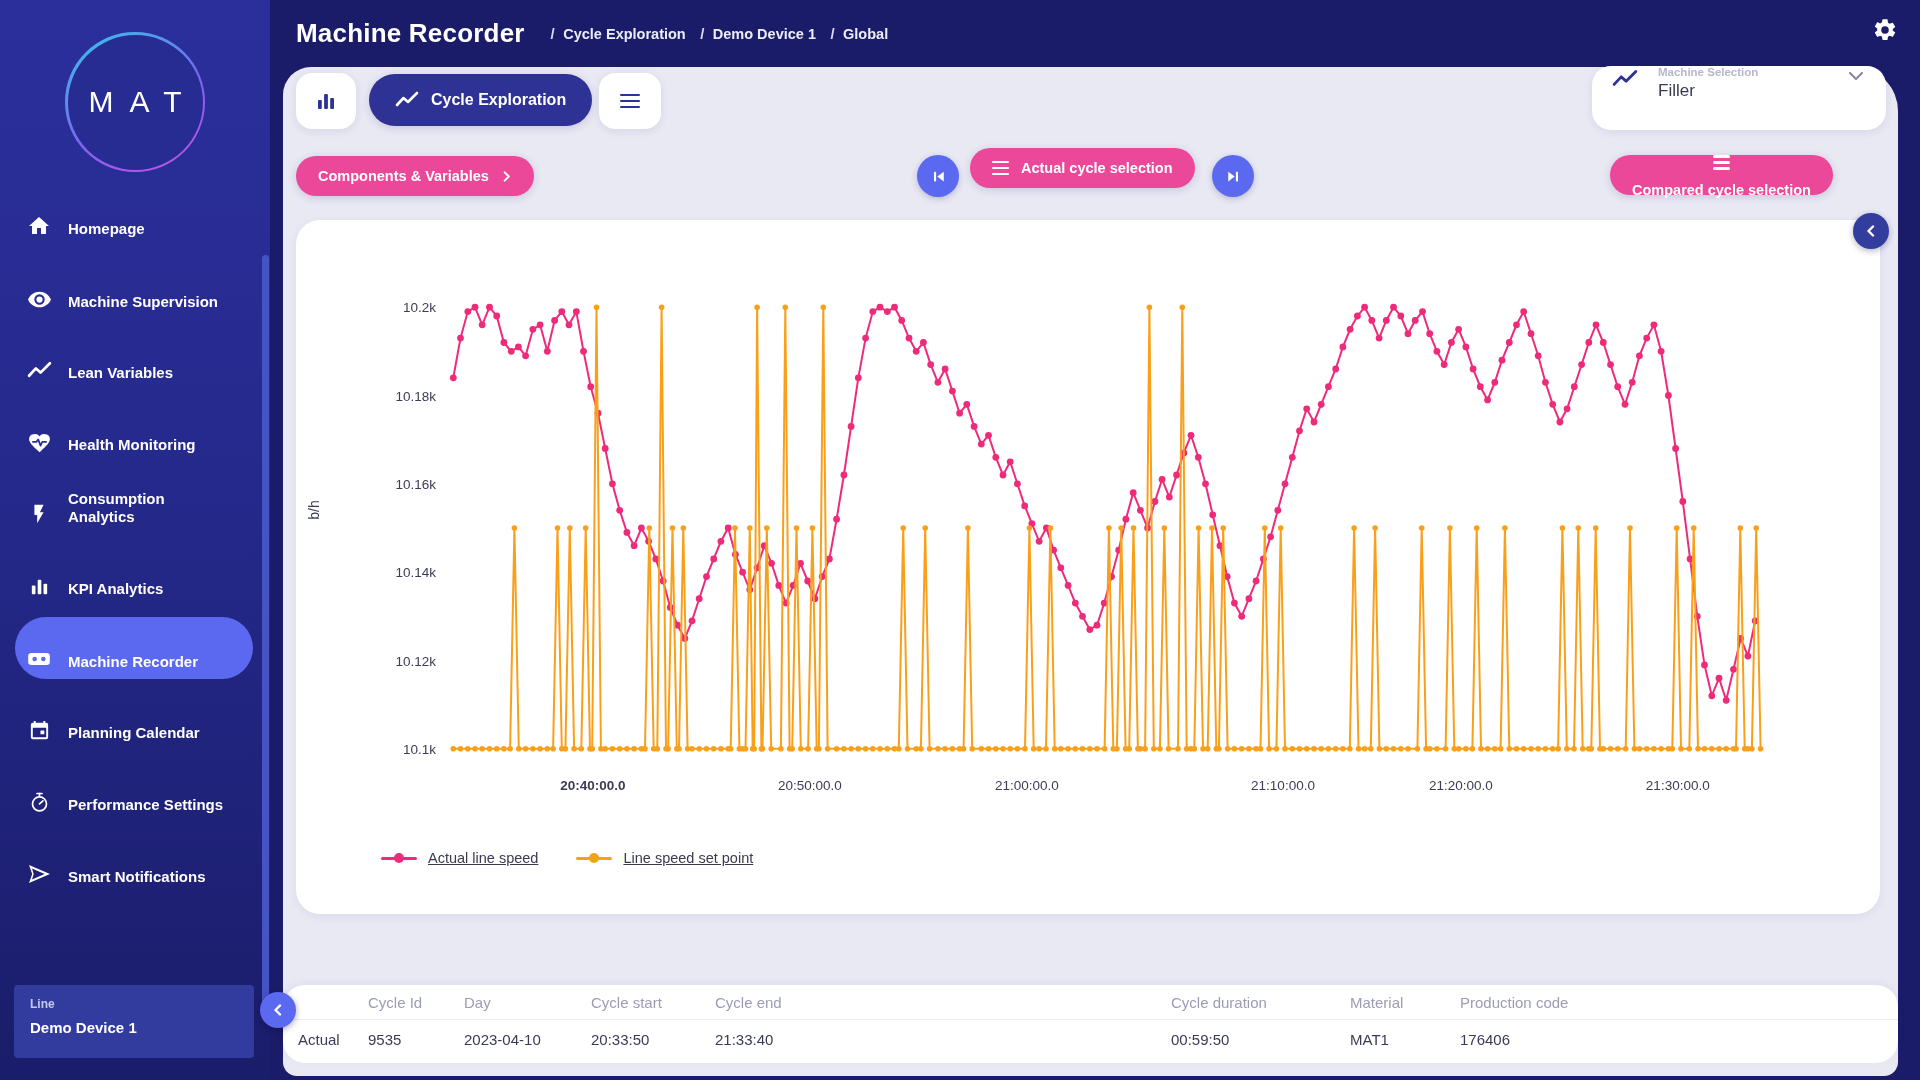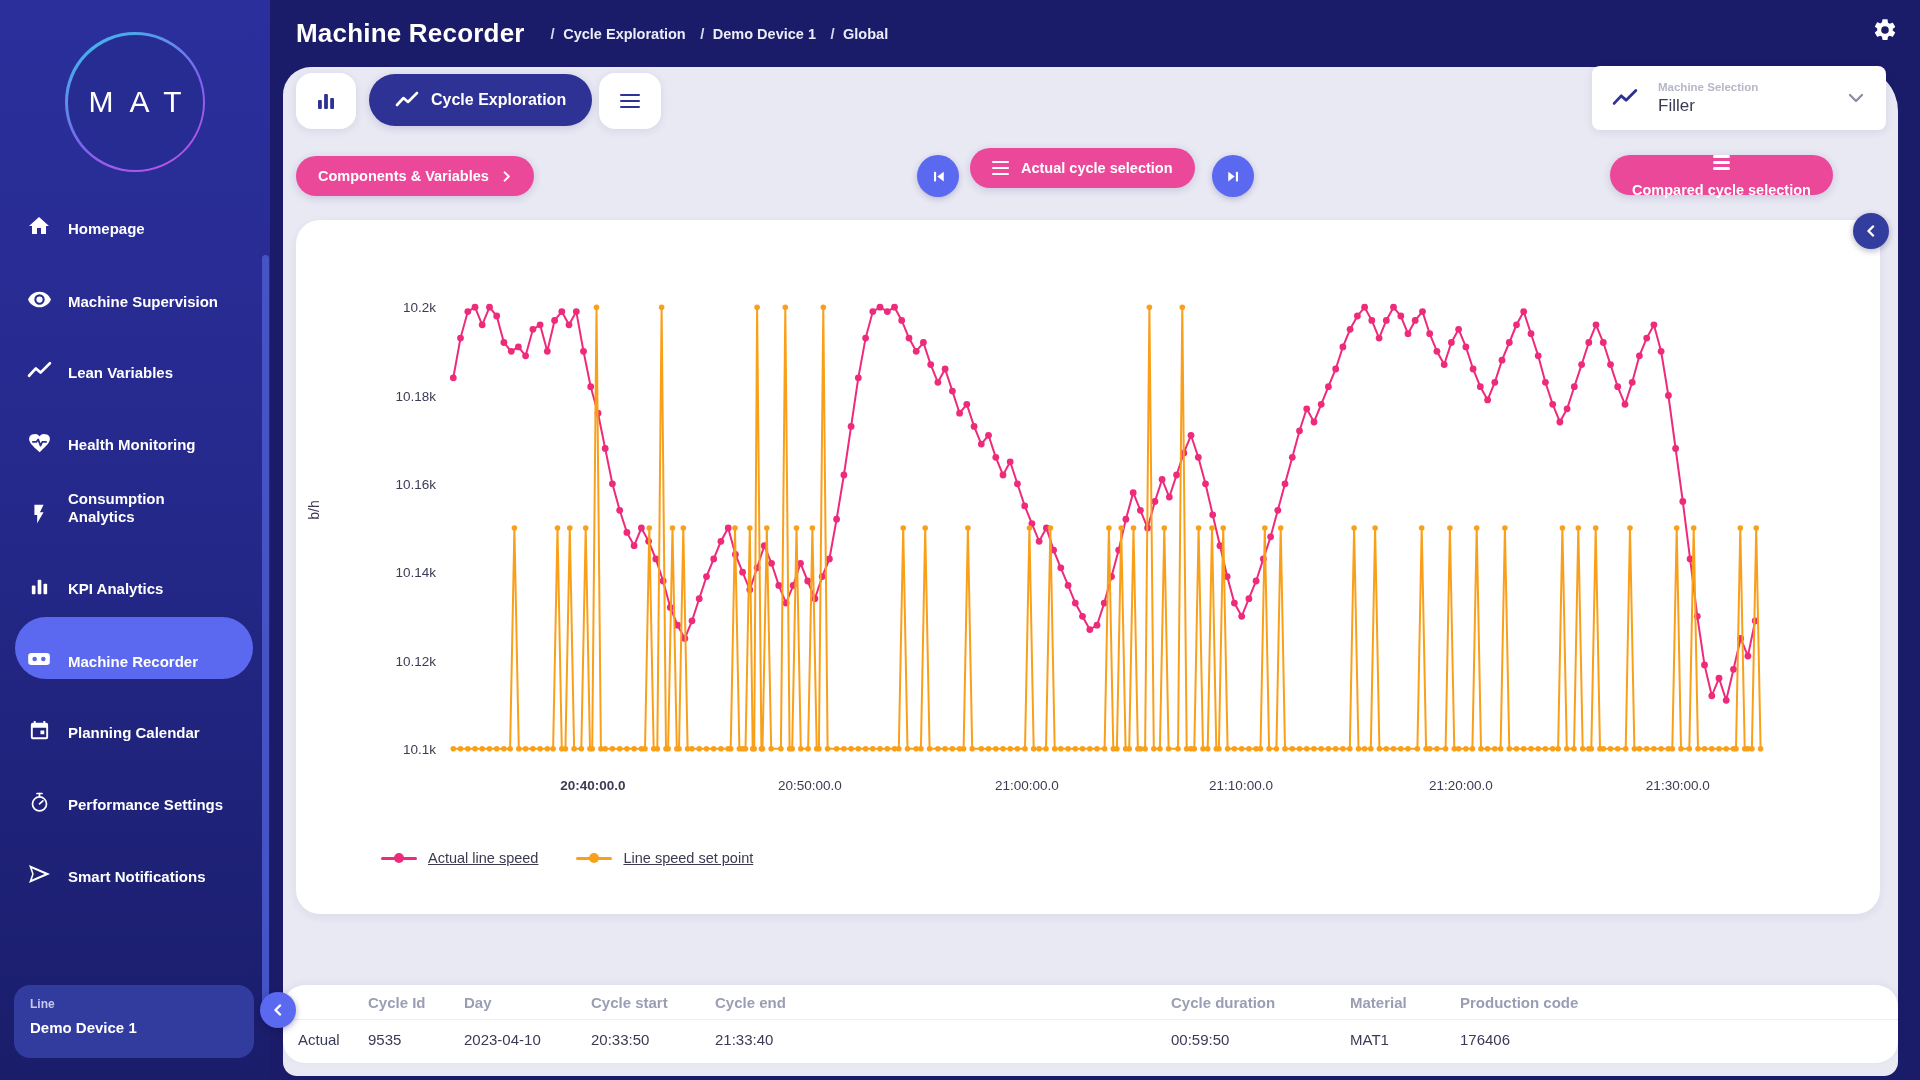--- a/index.html
+++ b/index.html
@@ -17,41 +17,41 @@
   #sidebar { position:absolute; left:0; top:0; width:270px; height:1080px;
              background:linear-gradient(180deg,#2b2f9c 0%, #262a8e 40%, #1a1d6a 100%); }
   #logo-ring { position:absolute; left:65px; top:32px; width:140px; height:140px; border-radius:50%;
                background:linear-gradient(150deg,#35c8e8 0%, #7a64ee 55%, #cf4fe8 100%); padding:2.5px; }
   #logo-inner { width:100%; height:100%; border-radius:50%; background:#272c92; display:flex; align-items:center; justify-content:center;
                 color:#fff; font-size:30px; letter-spacing:16px; padding-left:16px; font-weight:400; }
   .nav-item { position:absolute; left:26px; width:220px; height:48px; display:flex; align-items:flex-end; gap:16px; cursor:pointer; z-index:2; }
   .nav-ico { width:26px; height:26px; flex:0 0 26px; display:flex; align-items:center; justify-content:center; }
   .nav-label { color:#fff; font-size:15px; font-weight:700; line-height:1.25; width:160px; }
   #active-pill { position:absolute; left:15px; top:617px; width:238px; height:62px; border-radius:32px; background:#5b68f0; z-index:1; }
-  #line-card { position:absolute; left:14px; top:985px; width:240px; height:73px; border-radius:16px; background:#323b9e; padding:12px 16px; cursor:pointer; }
+  #line-card { position:absolute; left:14px; top:985px; width:240px; height:73px; border-radius:4px; background:#323b9e; padding:12px 16px; cursor:pointer; }
   #line-label { color:#c6c9ee; font-size:12px; font-weight:600; }
   #line-value { color:#fff; font-size:15px; font-weight:600; margin-top:8px; }
   #sidebar-scrollbar { position:absolute; left:262px; top:255px; width:7px; height:750px; border-radius:4px; background:#4653c5; cursor:pointer; }
   #sidebar-collapse { position:absolute; left:260px; top:992px; width:36px; height:36px; border-radius:50%; background:#5b68f0;
                       display:flex; align-items:center; justify-content:center; z-index:9; cursor:pointer; box-shadow:0 2px 6px rgba(10,10,60,.35); }
 
   
   #content { position:absolute; left:283px; top:67px; width:1615px; height:1009px; background:#e9e9f4;
              border-radius:28px 44px 14px 14px; }
 
   
   .btn-white { background:#fff; border-radius:16px; display:flex; align-items:center; justify-content:center;
                box-shadow:0 2px 8px rgba(40,40,110,.10); cursor:pointer; }
   #btn-barchart { position:absolute; left:296px; top:73px; width:60px; height:56px; }
   #tab-cycle-exploration { position:absolute; left:369px; top:74px; height:52px; padding:0 26px; background:#2e3294; border-radius:28px;
                            display:flex; align-items:center; gap:12px; color:#fff; font-size:16px; font-weight:700; cursor:pointer;
                            box-shadow:0 2px 8px rgba(40,40,110,.18); }
   #btn-menu { position:absolute; left:599px; top:73px; width:62px; height:56px; }
-  #machine-select { position:absolute; left:1592px; top:66px; width:294px; height:64px; background:#fff; border-radius:8px;
-                    display:flex; align-items:center; padding:0 20px; gap:20px; cursor:pointer; box-shadow:0 2px 8px rgba(40,40,110,.10); }
+  #machine-select { position:absolute; left:1592px; top:66px; width:294px; height:64px; background:#fff; border-radius:19px;
+                    display:flex; padding:0 20px; gap:20px; cursor:pointer; box-shadow:0 2px 8px rgba(40,40,110,.10); }
   #ms-label { color:#b6b7c8; font-size:11.5px; font-weight:600; }
   #ms-value { color:#3a3b52; font-size:17px; margin-top:3px; }
   #ms-chevron { margin-left:auto; }
 
   
   .pill-navy { background:#ec4899; border-radius:22px; height:40px; display:flex; align-items:center; gap:12px;
                color:#fff; font-size:14.5px; font-weight:700; padding:0 22px; cursor:pointer; box-shadow:0 2px 8px rgba(40,40,110,.18); }
   #btn-components { position:absolute; left:296px; top:156px; }
   #btn-actual-cycle { position:absolute; left:970px; top:148px;text-align:center; }
   #btn-compared-cycle { position:absolute; left:1610px; top:155px;flex-direction:column; }
@@ -79,21 +79,21 @@
   .lg-line { width:36px; height:3px; border-radius:2px; position:relative; }
   .lg-line::after { content:''; position:absolute; left:50%; top:50%; transform:translate(-50%,-50%); width:10px; height:10px; border-radius:50%; background:inherit; }
   .lg-text { color:#3a3a50; font-size:14.5px;text-decoration:underline; }
 
   
   #table-card { position:absolute; left:283px; top:985px; width:1615px; height:78px; background:#fff; border-radius:22px;
                 box-shadow:0 -2px 8px rgba(40,40,110,.05); overflow:hidden; }
   .t-row { display:grid; grid-template-columns:70px 96px 127px 124px 456px 179px 110px 1fr; padding-left:15px; align-items:center; }
   #t-head { height:34px; }
   #t-body { height:40px; border-top:1.5px solid #ececf3; }
-  .th { color:#9b9db4; font-size:15px; font-weight:700; }
+  .th { color:#9b9db4; font-size:15px; font-weight:400; }
   .td { color:#3a3b55; font-size:15px; }
 
   svg { display:block; }
 </style>
 </head>
 <body>
 
 <div id="sidebar">
   <div id="logo-ring">
     <div id="logo-inner">MAT</div>
@@ -769,21 +769,21 @@
         <circle cx="1302.9" cy="485.8" r="2.8" fill="#f9a01b"></circle>
         <circle cx="1306.9" cy="485.8" r="2.8" fill="#f9a01b"></circle>
         <circle cx="1311.2" cy="265.0" r="2.8" fill="#f9a01b"></circle>
         <circle cx="1315.6" cy="485.8" r="2.8" fill="#f9a01b"></circle>
       </svg>
     </div>
   <div id="xticks">
       <span class="xtick" style="left: 147.904px; font-weight: bold;">20:40:00.0</span>
       <span class="xtick" style="left: 364.877px;">20:50:00.0</span>
       <span class="xtick" style="left: 581.851px;">21:00:00.0</span>
-      <span class="xtick" style="left: 796px;">21:10:00.0</span>
+      <span class="xtick" style="left: 838px;">21:10:00.0</span>
       <span class="xtick" style="left: 1015.8px;">21:20:00.0</span>
       <span class="xtick" style="left: 1232.77px;">21:30:00.0</span>
     </div>
   <div id="legend">
     <div class="legend-item">
       <span class="lg-line" style="background: rgb(238, 43, 122);"></span>
       <span class="lg-text">Actual line speed</span>
     </div>
     <div class="legend-item">
       <span class="lg-line" style="background: rgb(249, 160, 27);"></span>

